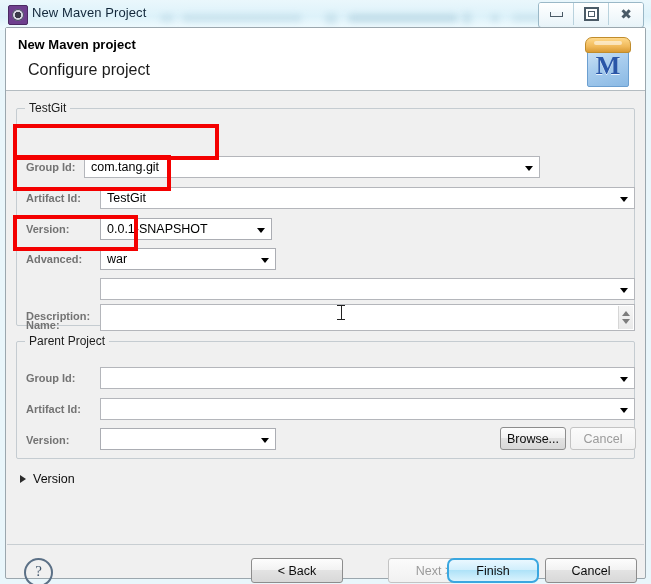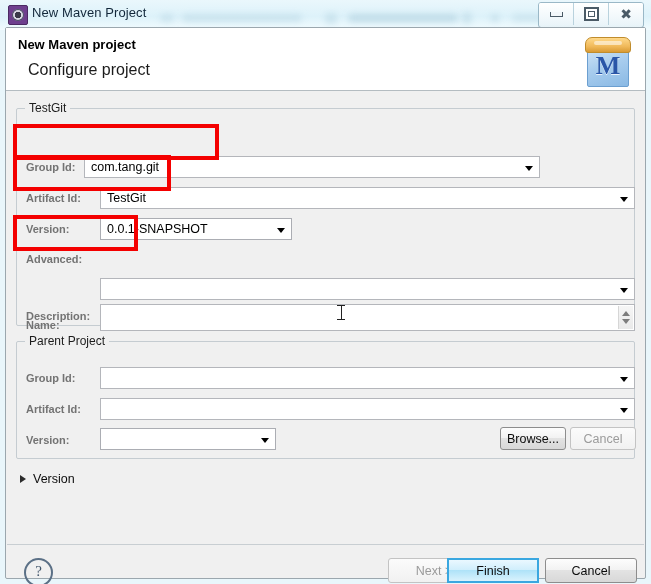--- a/index.html
+++ b/index.html
@@ -152,21 +152,21 @@
     border:1px solid #8d8d8d;border-radius:3px;
     background:linear-gradient(180deg,#fdfdfd 0%,#f2f2f2 48%,#e3e3e3 49%,#d8d8d8 100%);
     font-size:12.5px;color:#0c0c0c;
     display:flex;align-items:center;justify-content:center;
   }
   .btn.disabled{
     color:#9b9b9b;border-color:#c3c3c3;
     background:linear-gradient(180deg,#fbfbfb,#f1f1f1);
   }
   .btn.default{
-    border:2px solid #3aa7e0;border-radius:0;
+    border:2px solid #3aa7e0;border-radius:7px;
     background:linear-gradient(180deg,#eaf8ff 0%,#cfeefc 48%,#aee2f8 49%,#d9f2fd 100%);
   }
   .btn.small{height:23px;text-align:right;}
 
   
   .adv{position:absolute;left:14px;top:444px;display:flex;align-items:center;gap:7px;}
   .adv .tri{
     width:0;height:0;border-top:4.5px solid transparent;border-bottom:4.5px solid transparent;
     border-left:6px solid #2b2b2b;
   }
@@ -245,26 +245,30 @@
       <span class="arrow"></span>
     </div>
 
     <div class="row-label" style="left:20px;top:164px;">Artifact Id:</div>
     <div class="fld flat" style="left:94px;top:159px;width:535px;">
       <span class="val">TestGit</span>
       <span class="arrow"></span>
     </div>
 
     <div class="row-label" style="left:20px;top:195px;">Version:</div>
-    <div class="fld" style="left:94px;top:190px;width:192px;">
+    <div class="fld" style="left:94px;top:190px;width:172px;">
       <span class="val">0.0.1-SNAPSHOT</span>
       <span class="arrow"></span>
     </div>
 
     <div class="row-label" style="left:20px;top:225px;">Advanced:</div>
+    <div class="fld" style="left:94px;top:220px;width:176px;">
+      <span class="val">war</span>
+      <span class="arrow"></span>
+    </div>
 
     <div class="row-label" style="left:20px;top:255px;margin-top:36px;">Name:</div>
     <div class="fld flat" style="left:94px;top:250px;width:535px;">
       <span class="val"></span>
       <span class="arrow"></span>
     </div>
 
     <div class="row-label" style="left:20px;top:282px;">Description:</div>
     <div class="fld flat" style="left:94px;top:276px;width:535px;height:27px;">
       <span class="val"></span>
@@ -301,20 +305,21 @@
     <div class="btn small disabled" style="left:564px;top:399px;width:66px;">Cancel</div>
 
     <div class="adv">
       <span class="tri"></span>
       <span class="txt">Version</span>
     </div>
 
     <div class="sep"></div>
     <div class="help">?</div>
 
+    <div class="btn" style="left:245px;top:530px;width:92px;">&lt; Back</div>
     <div class="btn disabled" style="left:343px;top:530px;width:92px;margin-left:39px;">Next &gt;</div>
     <div class="btn default" style="left:441px;top:530px;width:92px;">Finish</div>
     <div class="btn" style="left:539px;top:530px;width:92px;">Cancel</div>
 
   </div>
 
   <div class="redbox" style="left:13px;top:124px;width:206px;height:36px;"></div>
   <div class="redbox" style="left:13px;top:155px;width:158px;height:36px;"></div>
   <div class="redbox" style="left:13px;top:215px;width:125px;height:36px;"></div>
 

